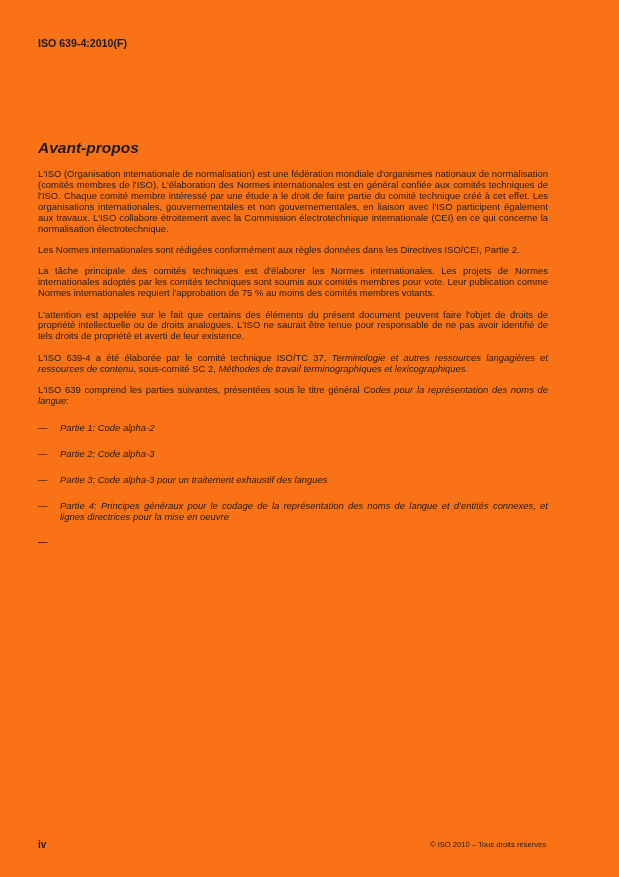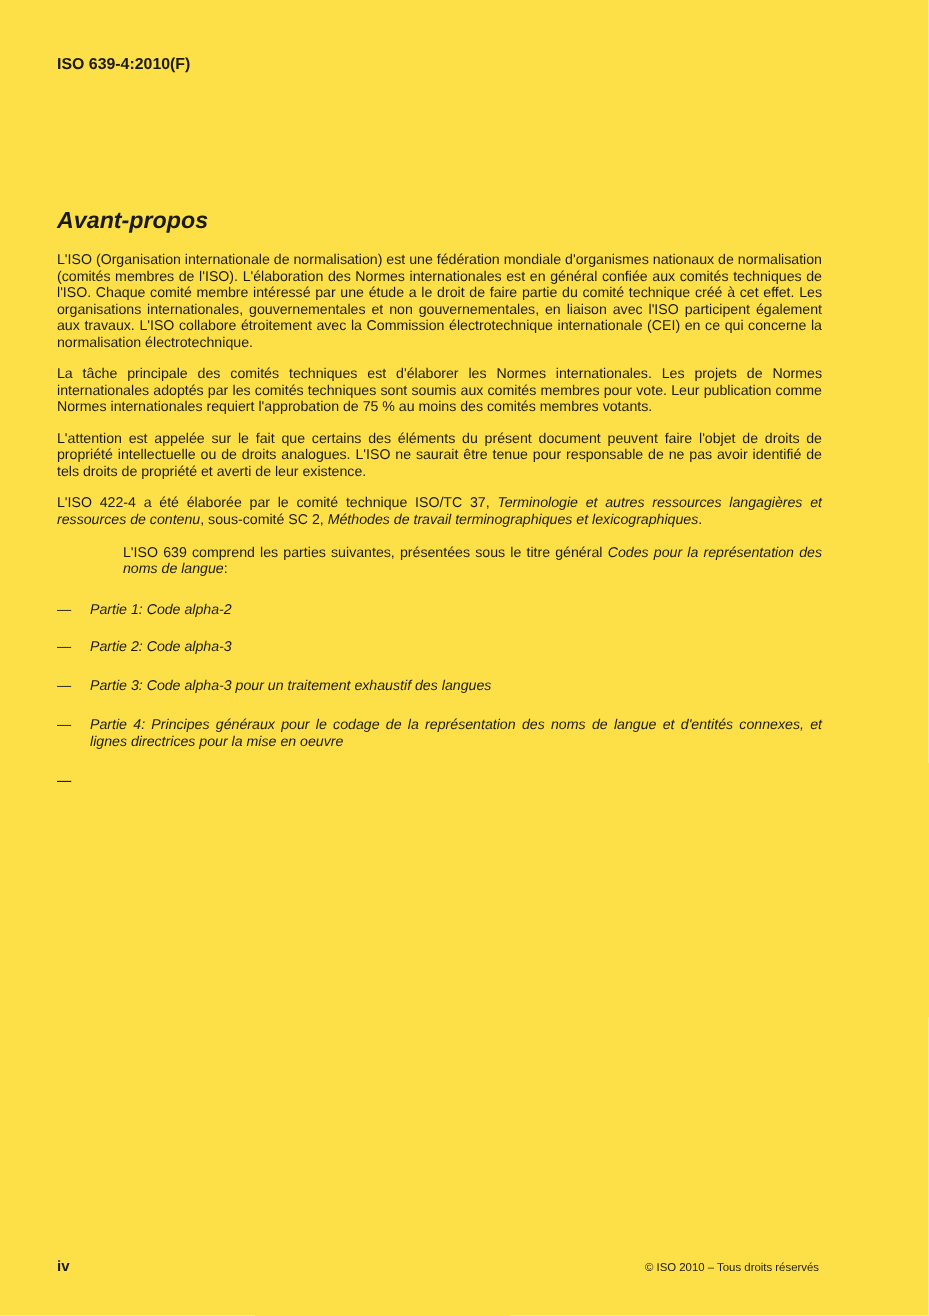--- a/index.html
+++ b/index.html
@@ -13,21 +13,21 @@
       position: relative;
       overflow: hidden;
       font-family: "Liberation Sans", sans-serif;
       color: #1a1a1a;
     }
     .page {
       position: absolute;
       left: 0; top: 0;
       width: 619px;
       height: 877px;
-      background: #fde047;
+      background: #f97316;
     }
     .doc-id {
       position: absolute;
       left: 38px;
       top: 37px;
       font-size: 10.6px;
       font-weight: bold;
       letter-spacing: 0;
     }
     .content {
@@ -89,26 +89,27 @@
 <body>
 
 <div class="page">
 
   <div class="doc-id">ISO 639-4:2010(F)</div>
 
   <div class="content">
     <h1 class="title">Avant-propos</h1>
 
     <p class="para">L'ISO (Organisation internationale de normalisation) est une fédération mondiale d'organismes nationaux de normalisation (comités membres de l'ISO). L'élaboration des Normes internationales est en général confiée aux comités techniques de l'ISO. Chaque comité membre intéressé par une étude a le droit de faire partie du comité technique créé à cet effet. Les organisations internationales, gouvernementales et non gouvernementales, en liaison avec l'ISO participent également aux travaux. L'ISO collabore étroitement avec la Commission électrotechnique internationale (CEI) en ce qui concerne la normalisation électrotechnique.</p>
+    <p class="para">Les Normes internationales sont rédigées conformément aux règles données dans les Directives ISO/CEI, Partie 2.</p>
     <p class="para">La tâche principale des comités techniques est d'élaborer les Normes internationales. Les projets de Normes internationales adoptés par les comités techniques sont soumis aux comités membres pour vote. Leur publication comme Normes internationales requiert l'approbation de 75 % au moins des comités membres votants.</p>
     <p class="para">L'attention est appelée sur le fait que certains des éléments du présent document peuvent faire l'objet de droits de propriété intellectuelle ou de droits analogues. L'ISO ne saurait être tenue pour responsable de ne pas avoir identifié de tels droits de propriété et averti de leur existence.</p>
 
-    <p class="para"><span>L'ISO 422-4 a été élaborée par le comité technique ISO/TC 37, </span><i>Terminologie et autres ressources langagières et ressources de contenu</i><span>, sous-comité SC 2, </span><i>Méthodes de travail terminographiques et lexicographiques</i><span>.</span></p>
+    <p class="para"><span>L'ISO 639-4 a été élaborée par le comité technique ISO/TC 37, </span><i>Terminologie et autres ressources langagières et ressources de contenu</i><span>, sous-comité SC 2, </span><i>Méthodes de travail terminographiques et lexicographiques</i><span>.</span></p>
 
-    <p class="para" style="margin-bottom:16px;margin-left:44px;"><span>L'ISO 639 comprend les parties suivantes, présentées sous le titre général </span><i>Codes pour la représentation des noms de langue</i><span>:</span></p>
+    <p class="para" style="margin-bottom:16px;"><span>L'ISO 639 comprend les parties suivantes, présentées sous le titre général </span><i>Codes pour la représentation des noms de langue</i><span>:</span></p>
 
     <ul class="list">
       <li class="list-item"><span class="dash">—</span><span>Partie 1: Code alpha-2</span></li>
       <li class="list-item"><span class="dash">—</span><span>Partie 2: Code alpha-3</span></li>
       <li class="list-item"><span class="dash">—</span><span>Partie 3: Code alpha-3 pour un traitement exhaustif des langues</span></li>
       <li class="list-item"><span class="dash">—</span><span>Partie 4: Principes généraux pour le codage de la représentation des noms de langue et d'entités connexes, et lignes directrices pour la mise en oeuvre</span></li>
       <li class="list-item"><span class="dash">—</span></li>
       <li class="list-item"><span class="dash">—</span></li>
     </ul>
   </div>

